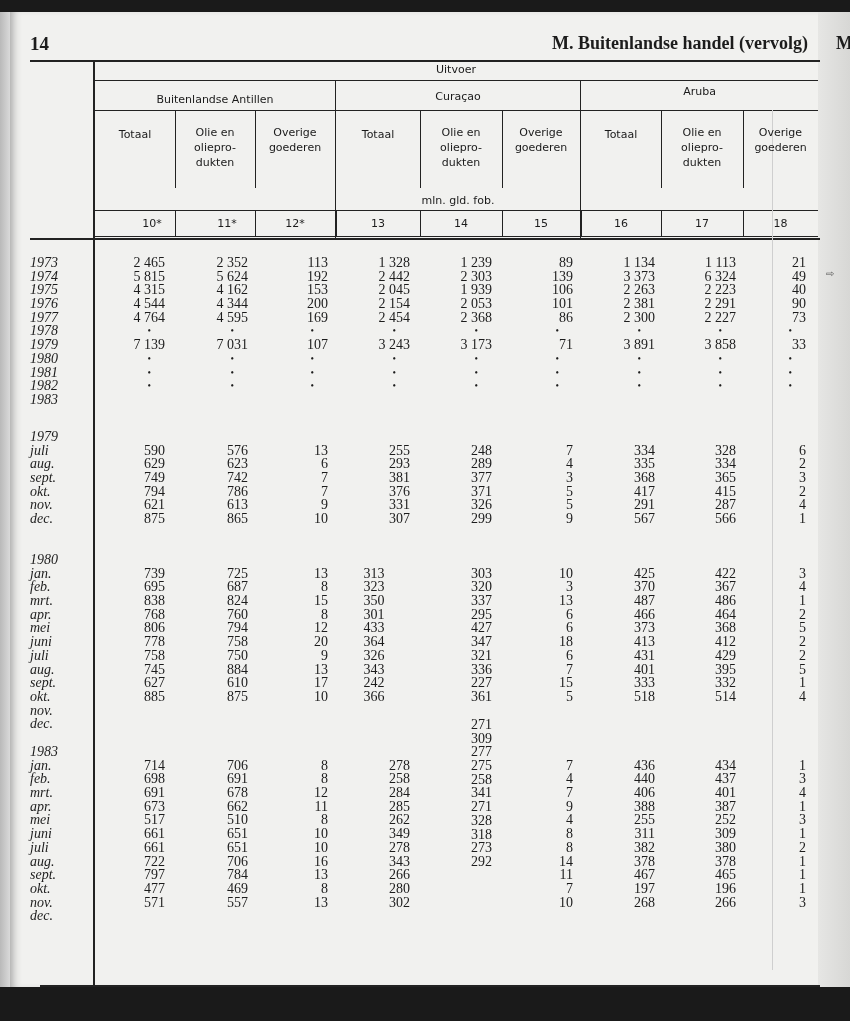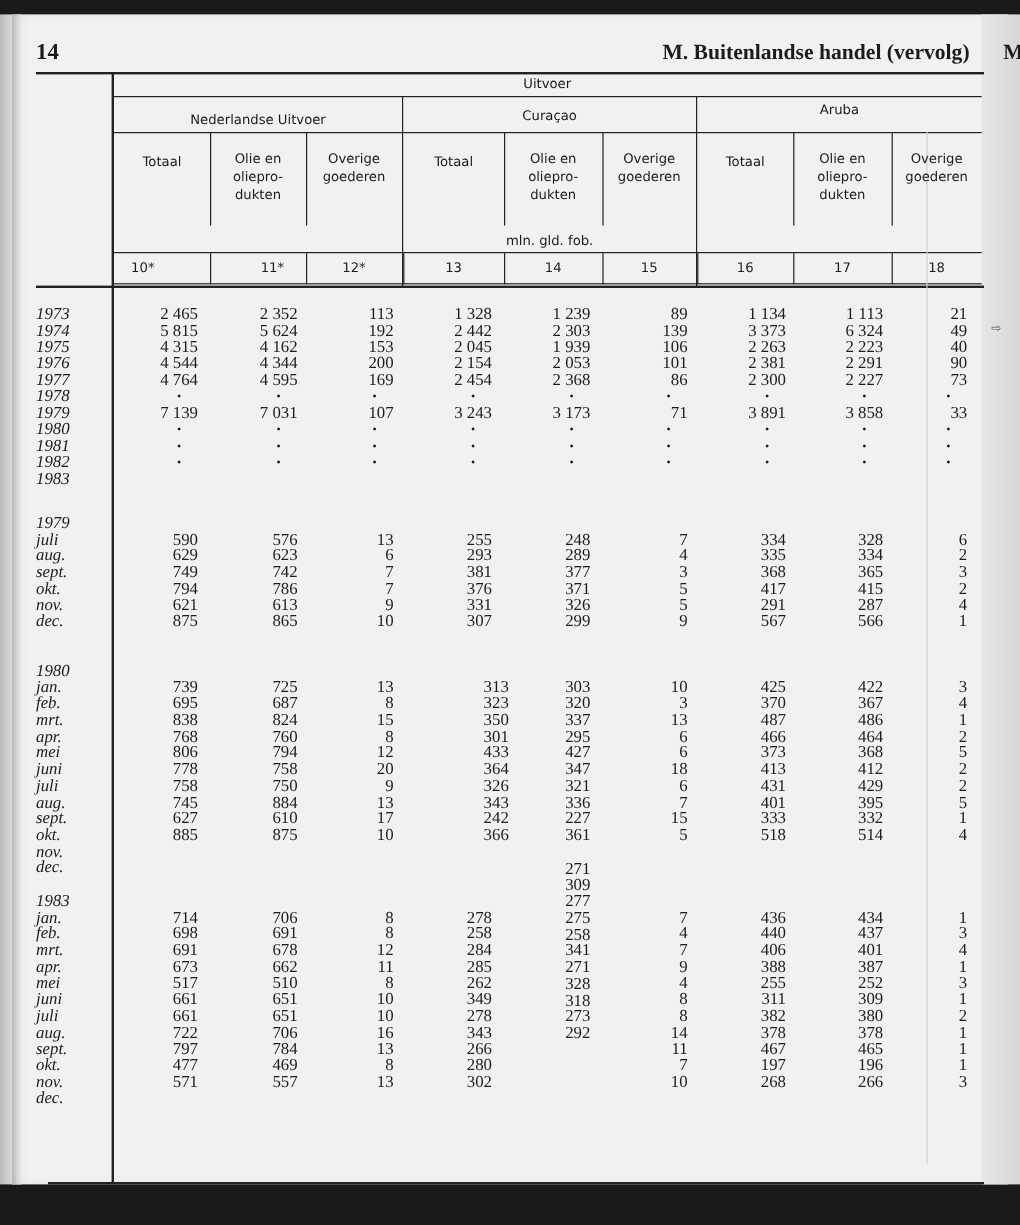--- a/index.html
+++ b/index.html
@@ -73,21 +73,21 @@
   <div class="rule" style="left:30px; top:238px; width:790px; height:2px;"></div>
   <div class="rule" style="left:40px; top:985px; width:780px; height:2px;"></div>
   <div class="vline" style="left:93px; top:60px; height:926px; width:2px;"></div>
   <div class="vline" style="left:335px; top:80px; height:160px;"></div>
   <div class="vline" style="left:580px; top:80px; height:160px;"></div>
   <div class="vline" style="left:772px; top:110px; height:860px; background:#cfcfcf;"></div>
 </div>
 
 <div class="hdr" style="left:94px; top:62px; width:724px;">Uitvoer</div>
 
-<div class="hdr" style="left:95px; top:92px; width:240px;">Nederlandse Uitvoer</div>
+<div class="hdr" style="left:95px; top:92px; width:240px;">Buitenlandse Antillen</div>
 <div class="hdr" style="left:336px; top:89px; width:244px;">Curaçao</div>
 <div class="hdr" style="left:581px; top:84px; width:237px;">Aruba</div>
 
 <div id="colheaders">
     <div class="vline" style="left: 175px; top: 110px; height: 78px;"></div>
     <div class="vline" style="left: 255px; top: 110px; height: 78px;"></div>
     <div class="vline" style="left: 420px; top: 110px; height: 78px;"></div>
     <div class="vline" style="left: 502px; top: 110px; height: 78px;"></div>
     <div class="vline" style="left: 661px; top: 110px; height: 78px;"></div>
     <div class="vline" style="left: 743px; top: 110px; height: 78px;"></div>
@@ -133,21 +133,21 @@
 
 <div id="colnums">
     <div class="vline" style="left: 175px; top: 211px; height: 26px;"></div>
     <div class="vline" style="left: 255px; top: 211px; height: 26px;"></div>
     <div class="vline" style="left: 336px; top: 211px; height: 26px;"></div>
     <div class="vline" style="left: 420px; top: 211px; height: 26px;"></div>
     <div class="vline" style="left: 502px; top: 211px; height: 26px;"></div>
     <div class="vline" style="left: 581px; top: 211px; height: 26px;"></div>
     <div class="vline" style="left: 661px; top: 211px; height: 26px;"></div>
     <div class="vline" style="left: 743px; top: 211px; height: 26px;"></div>
-    <div class="colnum" style="left: 79px; width: 80px;">10*</div>
+    <div class="colnum" style="left: 112px; width: 80px;">10*</div>
     <div class="colnum" style="left: 175px; width: 80px; margin-left: 12px;">11*</div>
     <div class="colnum" style="left: 255px; width: 80px;">12*</div>
     <div class="colnum" style="left: 336px; width: 84px;">13</div>
     <div class="colnum" style="left: 420px; width: 82px;">14</div>
     <div class="colnum" style="left: 502px; width: 78px;">15</div>
     <div class="colnum" style="left: 581px; width: 80px;">16</div>
     <div class="colnum" style="left: 661px; width: 82px;">17</div>
     <div class="colnum" style="left: 743px; width: 75px;">18</div>
   </div>
 
@@ -413,21 +413,21 @@
       <div class="cell">8</div>
       <div class="cell">12</div>
       <div class="cell">20</div>
       <div class="cell">9</div>
       <div class="cell">13</div>
       <div class="cell">17</div>
       <div class="cell">10</div>
       <div class="cell"></div>
       <div class="cell"></div>
     </div>
-    <div class="col" style="top: 566.7px; left: 364px; width: 60px;">
+    <div class="col" style="top: 566.7px; left: 344px; width: 60px; text-align: center;">
       <div class="cell">313</div>
       <div class="cell">323</div>
       <div class="cell">350</div>
       <div class="cell">301</div>
       <div class="cell">433</div>
       <div class="cell">364</div>
       <div class="cell">326</div>
       <div class="cell">343</div>
       <div class="cell">242</div>
       <div class="cell">366</div>

